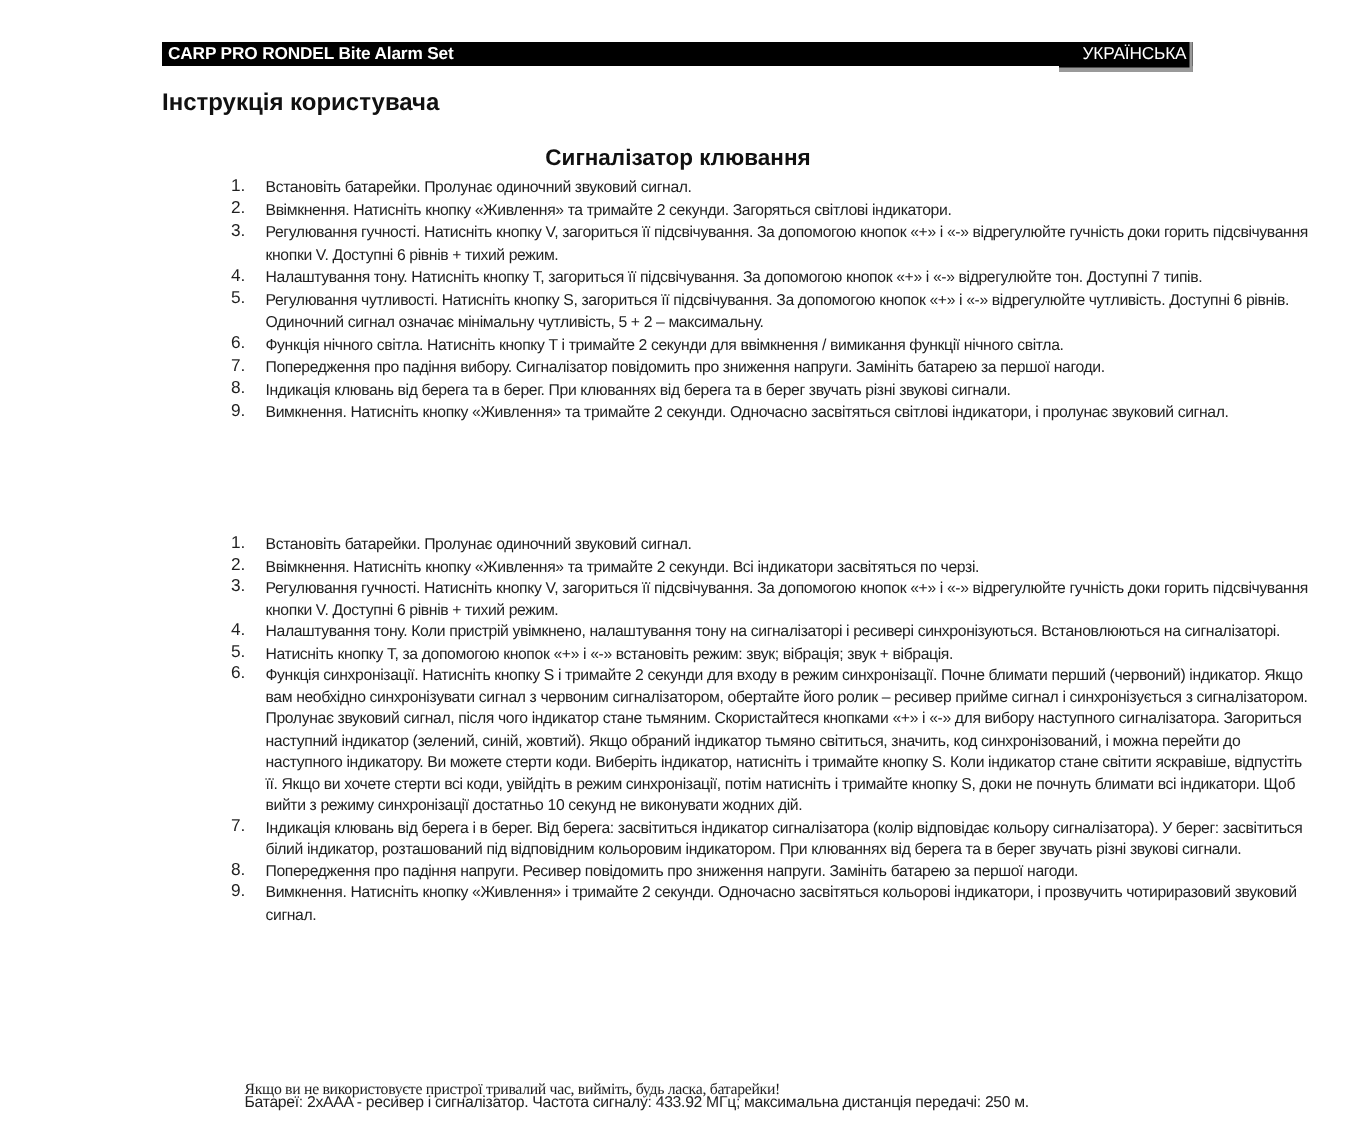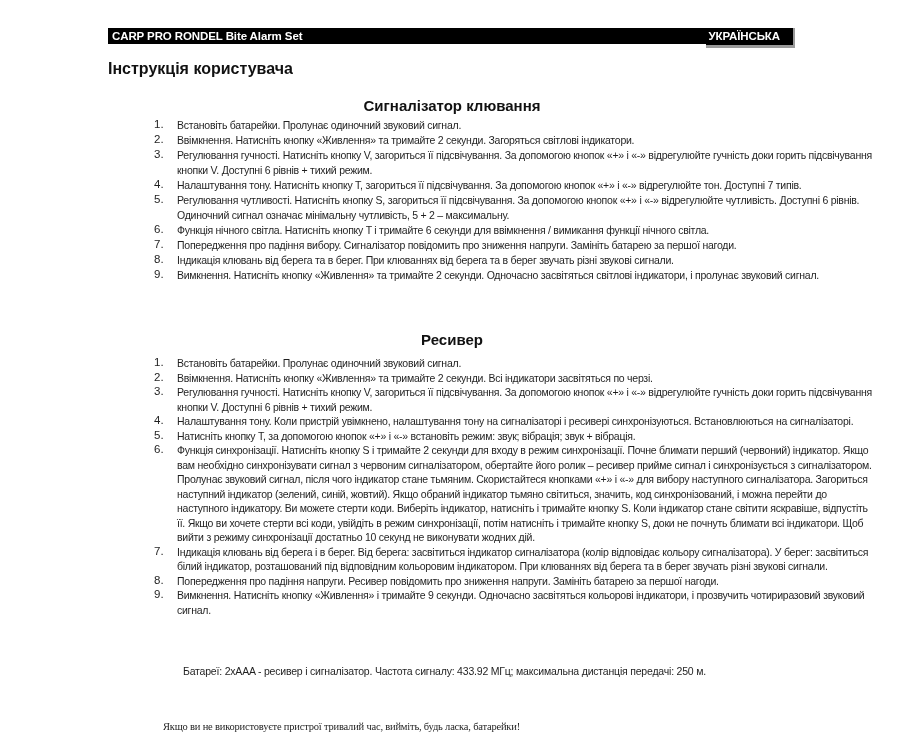--- a/index.html
+++ b/index.html
@@ -4,42 +4,42 @@
 <style>
   html,body{margin:0;padding:0;background:#ffffff;}
   body{width:900px;height:750px;font-family:"Liberation Sans",sans-serif;color:#1f1f1f;overflow:hidden;}
   .page{position:relative;width:752px;height:750px;background:#fff;}
 
   .topbar{position:absolute;left:108px;top:28px;width:687px;height:16px;background:#000;}
   .topbar .product{position:absolute;left:4px;top:0;line-height:16px;color:#fff;
     font-weight:bold;font-size:11.5px;white-space:nowrap;letter-spacing:-0.1px;}
   .lang-field{position:absolute;left:598px;top:0;width:87px;height:17px;background:#000;
     border-right:2px solid #9a9a9a;border-bottom:3px solid #9a9a9a;text-align:right;}
-  .lang-field .lang{display:block;line-height:16px;color:#fff;font-weight:bold;
-    font-size:11.5px;padding-right:13px;white-space:nowrap;letter-spacing:-0.1px;}
+  .lang-field .lang{display:block;line-height:16px;color:#fff;font-weight:normal;
+    font-size:11.5px;padding-right:2px;white-space:nowrap;letter-spacing:-0.1px;}
 
   .doc-title{position:absolute;left:108px;top:60px;width:688px;margin:0;
     text-align:left;font-size:16px;font-weight:bold;color:#111;}
   .sec-heading{position:absolute;left:108px;width:688px;margin:0;
     text-align:center;font-size:15px;font-weight:bold;color:#111;}
   #h-signal{top:97px;}
   #h-receiver{top:331px;}
   #h-specs{top:672px;}
 
   ol.instructions{position:absolute;left:108px;width:764px;margin:0;padding:0;
     list-style:none;font-size:10.5px;letter-spacing:-0.25px;}
   #list-signal{top:118px;line-height:15px;}
   #list-receiver{top:356px;line-height:14.5px;}
   ol.instructions li{position:relative;padding-left:69px;}
   ol.instructions .num{position:absolute;left:46px;top:-1px;font-size:11.5px;letter-spacing:0;}
   ol.instructions .txt{display:block;}
 
   .para{position:absolute;left:163px;width:705px;margin:0;
     font-size:10.5px;letter-spacing:-0.2px;line-height:14px;}
-  #p-specs{top:664px;margin-left:20px;}
+  #p-specs{top:728px;}
   #p-warning{top:720px;font-family:Liberation Serif, serif;}
 </style>
 </head>
 <body>
 
 <div class="page">
 
   <header class="topbar">
     <span class="product">CARP PRO RONDEL Bite Alarm Set</span>
     <span class="lang-field">
@@ -66,37 +66,36 @@
       <li>
         <span class="num">4.</span>
         <span class="txt">Налаштування тону. Натисніть кнопку T, загориться її підсвічування. За допомогою кнопок «+» і «-» відрегулюйте тон. Доступні 7 типів.</span>
       </li>
       <li>
         <span class="num">5.</span>
         <span class="txt">Регулювання чутливості. Натисніть кнопку S, загориться її підсвічування. За допомогою кнопок «+» і «-» відрегулюйте чутливість. Доступні 6 рівнів. Одиночний сигнал означає мінімальну чутливість, 5 + 2 – максимальну.</span>
       </li>
       <li>
         <span class="num">6.</span>
-        <span class="txt">Функція нічного світла. Натисніть кнопку T і тримайте 6 секунди для ввімкнення / вимикання функції нічного світла.</span>
+        <span class="txt">Функція нічного світла. Натисніть кнопку T і тримайте 2 секунди для ввімкнення / вимикання функції нічного світла.</span>
       </li>
       <li>
         <span class="num">7.</span>
         <span class="txt">Попередження про падіння вибору. Сигналізатор повідомить про зниження напруги. Замініть батарею за першої нагоди.</span>
       </li>
       <li>
         <span class="num">8.</span>
         <span class="txt">Індикація клювань від берега та в берег. При клюваннях від берега та в берег звучать різні звукові сигнали.</span>
       </li>
       <li>
         <span class="num">9.</span>
         <span class="txt">Вимкнення. Натисніть кнопку «Живлення» та тримайте 2 секунди. Одночасно засвітяться світлові індикатори, і пролунає звуковий сигнал.</span>
       </li>
     </ol>
 
-  <h2 class="sec-heading" id="h-receiver">Ресивер</h2>
   <ol class="instructions" id="list-receiver">
       <li>
         <span class="num">1.</span>
         <span class="txt">Встановіть батарейки. Пролунає одиночний звуковий сигнал.</span>
       </li>
       <li>
         <span class="num">2.</span>
         <span class="txt">Ввімкнення. Натисніть кнопку «Живлення» та тримайте 2 секунди. Всі індикатори засвітяться по черзі.</span>
       </li>
       <li>
@@ -118,20 +117,20 @@
       <li>
         <span class="num">7.</span>
         <span class="txt">Індикація клювань від берега і в берег. Від берега: засвітиться індикатор сигналізатора (колір відповідає кольору сигналізатора). У берег: засвітиться білий індикатор, розташований під відповідним кольоровим індикатором. При клюваннях від берега та в берег звучать різні звукові сигнали.</span>
       </li>
       <li>
         <span class="num">8.</span>
         <span class="txt">Попередження про падіння напруги. Ресивер повідомить про зниження напруги. Замініть батарею за першої нагоди.</span>
       </li>
       <li>
         <span class="num">9.</span>
-        <span class="txt">Вимкнення. Натисніть кнопку «Живлення» і тримайте 9 секунди. Одночасно засвітяться кольорові індикатори, і прозвучить чотириразовий звуковий сигнал.</span>
+        <span class="txt">Вимкнення. Натисніть кнопку «Живлення» і тримайте 2 секунди. Одночасно засвітяться кольорові індикатори, і прозвучить чотириразовий звуковий сигнал.</span>
       </li>
     </ol>
 
   <p class="para" id="p-specs">Батареї: 2xAAA - ресивер і сигналізатор. Частота сигналу: 433.92 МГц; максимальна дистанція передачі: 250 м.</p>
   <p class="para" id="p-warning">Якщо ви не використовуєте пристрої тривалий час, вийміть, будь ласка, батарейки!</p>
 
 </div>
 
 </body></html>

